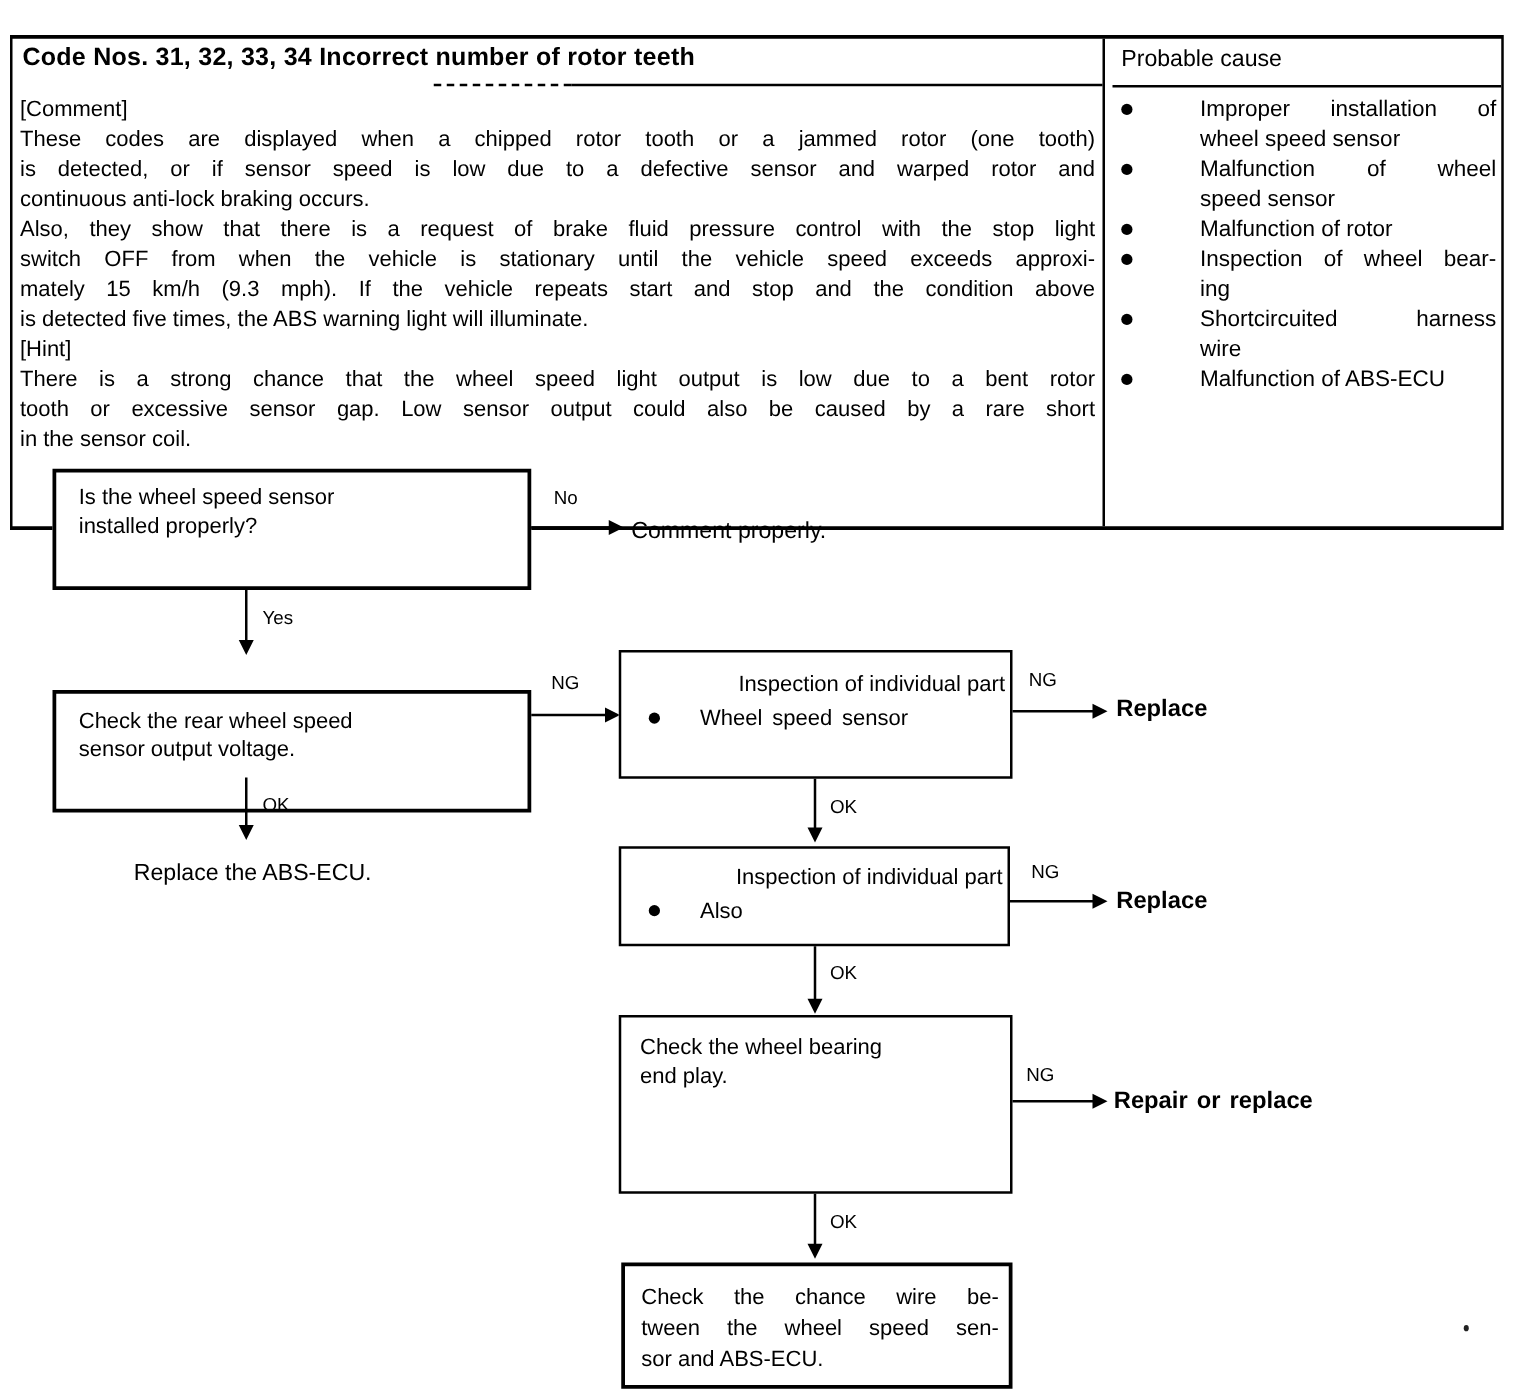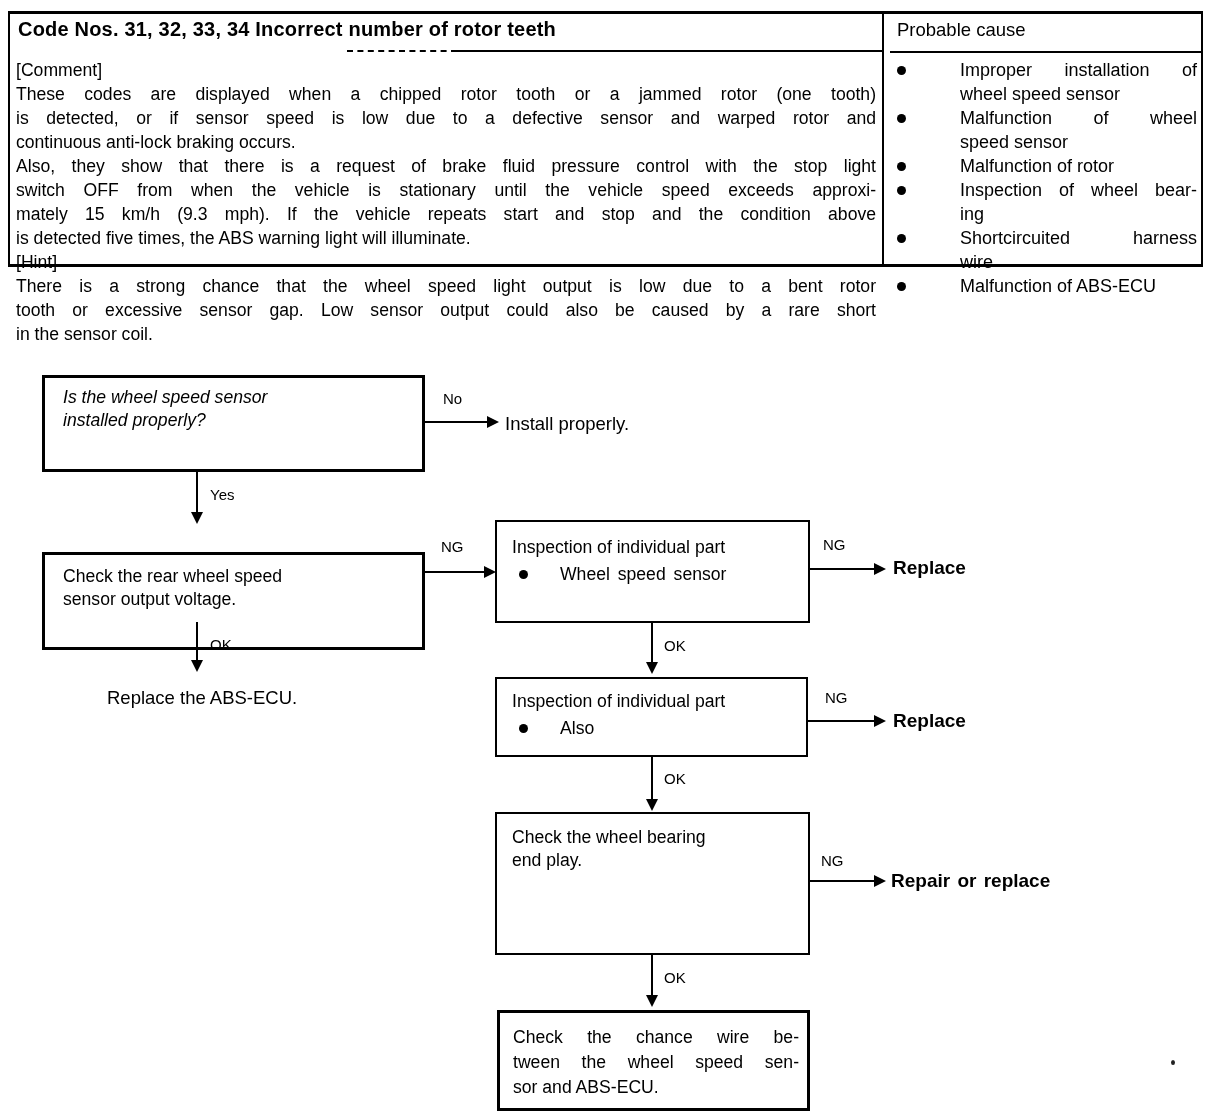--- a/index.html
+++ b/index.html
@@ -3,37 +3,37 @@
 <meta charset="utf-8">
 <style>
   html,body{margin:0;padding:0;background:#fff;}
   .page{
     position:relative;width:1216px;height:1120px;background:#ffffff;
     font-family:"Liberation Sans",sans-serif;color:#000;overflow:hidden;
     -webkit-font-smoothing:antialiased;
   }
   .abs{position:absolute;box-sizing:border-box;}
   
-  .dtable{left:8px;top:11px;width:1195px;height:256px;border:2px solid #000;border-top-width:3px;border-bottom-width:3px;background:#fff;}
+  .dtable{left:8px;top:28px;width:1195px;height:396px;border:2px solid #000;border-top-width:3px;border-bottom-width:3px;background:#fff;}
   .vdivider{left:872px;top:0;width:2px;height:100%;background:#000;}
   .hsep{height:2px;background:#000;}
   .hsep-dash{height:0;border-top:2px dashed #000;background:none;}
   .tbl-title{left:8px;top:4px;font-size:20px;font-weight:bold;letter-spacing:.2px;white-space:nowrap;}
   .pc-header{left:887px;top:5px;font-size:18.5px;white-space:nowrap;}
   .comment{left:6px;top:44px;width:860px;font-size:17.6px;line-height:24px;}
   .tline{white-space:nowrap;}
   .just{white-space:normal;text-align:justify;text-align-last:justify;}
   .pc-list{left:884px;top:44px;width:307px;font-size:18px;line-height:24px;}
   .pc-item{position:relative;}
   .pc-dot{position:absolute;left:3px;top:8px;width:9px;height:9px;border-radius:50%;background:#000;}
   .pc-lines{margin-left:66px;margin-right:4px;}
   
   .fbox{border:3px solid #000;background:#fff;font-size:17.6px;line-height:23px;}
   .fbox2{border-width:2px;}
-  .ititle{white-space:nowrap;}
+  .ititle{white-space:nowrap;text-align:right;}
   .ibullet{position:relative;margin-top:4px;}
   .ibullet .dot{position:absolute;left:7px;top:7px;width:9px;height:9px;border-radius:50%;background:#000;}
   .ibullet .btxt{margin-left:48px;word-spacing:3px;white-space:nowrap;}
   
   .hline{height:2px;background:#000;}
   .vline{width:2px;background:#000;}
   .head-r{width:0;height:0;border-top:6px solid transparent;border-bottom:6px solid transparent;border-left:12px solid #000;}
   .head-d{width:0;height:0;border-left:6px solid transparent;border-right:6px solid transparent;border-top:12px solid #000;}
   .lbl{font-size:15px;white-space:nowrap;}
   .result{font-size:18.5px;white-space:nowrap;}
@@ -109,31 +109,31 @@
         </div>
         <div class="pc-item">
           <span class="pc-dot"></span>
           <div class="pc-lines">
             <div class="tline">Malfunction of ABS-ECU</div>
           </div>
         </div>
       </div>
   </div>
 
-  <div class="abs fbox" style="left:42px;top:375px;width:383px;height:97px;padding:8px 10px 0 18px;font-style:italic;">
+  <div class="abs fbox" style="left:42px;top:375px;width:383px;height:97px;padding:8px 10px 0 18px;">
     <div>
         <div class="tline">Is the wheel speed sensor</div>
         <div class="tline">installed properly?</div>
       </div>
   </div>
 
   <div class="abs lbl" style="left:443px;top:390px;">No</div>
   <div class="abs hline" style="left:425px;top:421px;width:64px;"></div>
   <div class="abs head-r" style="left:487px;top:416px;"></div>
-  <div class="abs result" style="left:505px;top:413px;">Install properly.</div>
+  <div class="abs result" style="left:505px;top:413px;">Comment properly.</div>
 
   <div class="abs vline" style="left:196px;top:472px;height:41px;"></div>
   <div class="abs head-d" style="left:191px;top:512px;"></div>
   <div class="abs lbl" style="left:210px;top:486px;">Yes</div>
 
   <div class="abs fbox" style="left:42px;top:524px;width:383px;height:98px;padding:10px 6px 0 18px;margin-top:28px;">
     <div>
         <div class="tline">Check the rear wheel speed</div>
         <div class="tline">sensor output voltage.</div>
       </div>

